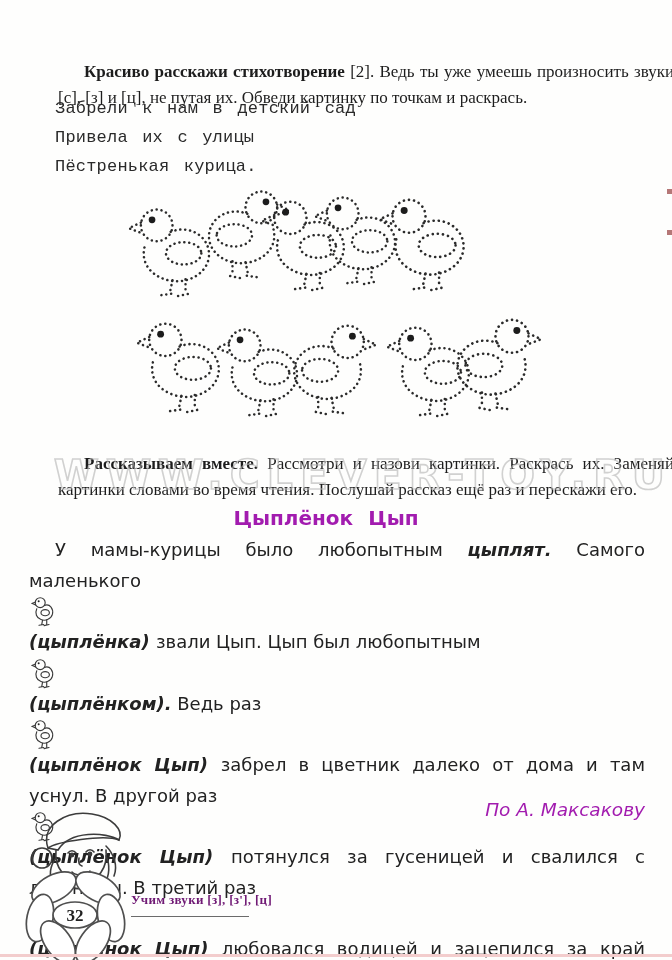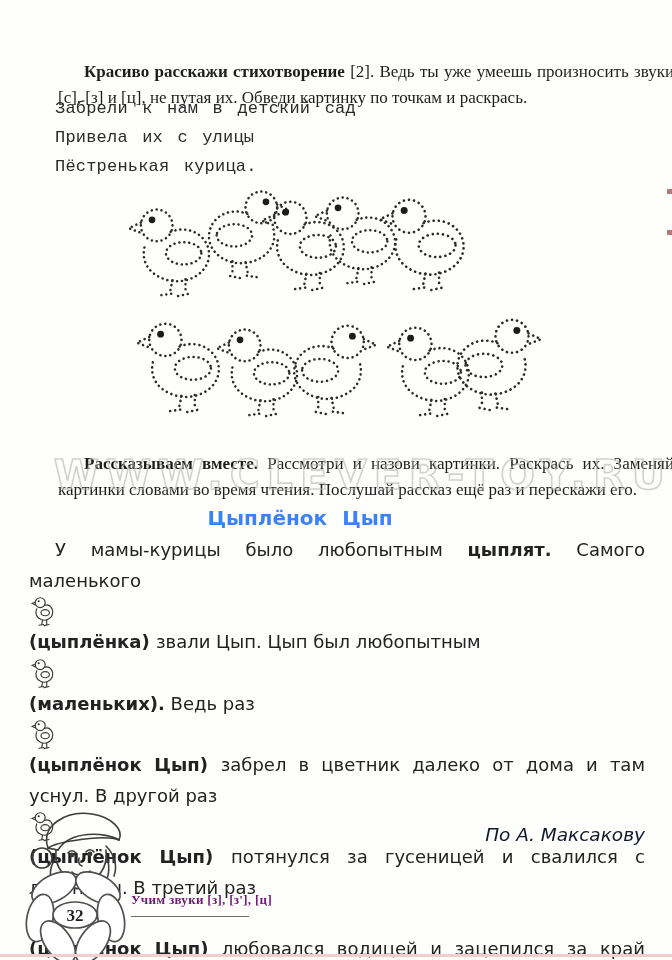--- a/index.html
+++ b/index.html
@@ -42,41 +42,42 @@
     -webkit-text-stroke:1.6px #b6b6b6;
     opacity:.62;
     pointer-events:none;
     white-space:nowrap;
   }
   
   .story-title{
     position:absolute;top:489px;left:0;width:600px;
     text-align:center;
     font-family:"DejaVu Sans", sans-serif;
-    font-weight:bold;font-size:20px;color:#3b82f6;
+    font-weight:bold;font-size:20px;color:#a21caf;
     word-spacing:8px;
+    padding-left:26px;
   }
   .story{
     position:absolute;top:517px;left:29px;width:616px;
     font-family:"DejaVu Sans", sans-serif;
     font-size:18px;line-height:30.5px;
     text-align:justify;text-indent:26px;
     color:#222;
   }
-  .story-em{font-weight:bold;}
+  .story-em{font-style:italic;font-weight:bold;}
   .chick-inline{
     width:23px;height:31px;
     vertical-align:-9px;
     margin:0 2px;
   }
   .byline{
     position:absolute;top:799px;left:29px;width:616px;
     text-align:right;
     font-family:"DejaVu Sans", sans-serif;
-    font-style:italic;font-size:18.5px;color:#0f172a;margin-top:25px;
+    font-style:italic;font-size:18.5px;color:#a21caf;
   }
   
   .congrats{
     position:absolute;top:833px;left:153px;width:499px;
     font-family:"Liberation Serif", serif;
     font-weight:bold;font-style:italic;
     font-size:17.5px;line-height:27px;text-align:justify;
     color:#161616;
   }
   .gnome{position:absolute;left:26px;top:806px;}
@@ -158,21 +159,21 @@
 
   <p class="instr instr-mid"><b>Рассказываем вместе.</b><span> Рассмотри и назови картинки. Раскрась их. Заменяй картинки словами во время чтения. Послушай рассказ ещё раз и перескажи его.</span></p>
 
   <div class="watermark">WWW.CLEVER-TOY.RU</div>
 
   <h2 class="story-title">Цыплёнок Цып</h2>
   <p class="story"><span>У мамы-курицы было любопытным </span><span class="story-em">цыплят.</span><span> Самого маленького </span><svg class="chick-inline" viewBox="0 0 60 80">
         <use href="#sym-chick"></use>
       </svg><span class="story-em"> (цыплёнка) </span><span>звали Цып. Цып был любопытным </span><svg class="chick-inline" viewBox="0 0 60 80">
         <use href="#sym-chick"></use>
-      </svg><span class="story-em"> (маленьких).</span><span> Ведь раз </span><svg class="chick-inline" viewBox="0 0 60 80">
+      </svg><span class="story-em"> (цыплёнком).</span><span> Ведь раз </span><svg class="chick-inline" viewBox="0 0 60 80">
         <use href="#sym-chick"></use>
       </svg><span class="story-em"> (цыплёнок Цып) </span><span>забрел в цветник далеко от дома и там уснул. В другой раз </span><svg class="chick-inline" viewBox="0 0 60 80">
         <use href="#sym-chick"></use>
       </svg><span class="story-em"> (цыплёнок Цып) </span><span>потянулся за гусеницей и свалился с лестницы. В третий раз </span><svg class="chick-inline" viewBox="0 0 60 80">
         <use href="#sym-chick"></use>
       </svg><span class="story-em"> (цыплёнок Цып) </span><span>любовался водицей и зацепился за край колодца. Повезло  цыплёнку Цыпу — рядом оказалась мама-курица. Она отвела </span></p>
   <div class="byline">По А. Максакову</div>
 
   <svg class="gnome" width="106" height="94" viewBox="0 0 106 94" fill="none" stroke="#3c3c3c" stroke-width="1.6" stroke-linecap="round">
     <path d="M22 42 C14 20, 40 4, 66 8 C86 11, 98 24, 93 34 C80 26, 44 24, 32 44 Z"></path>

